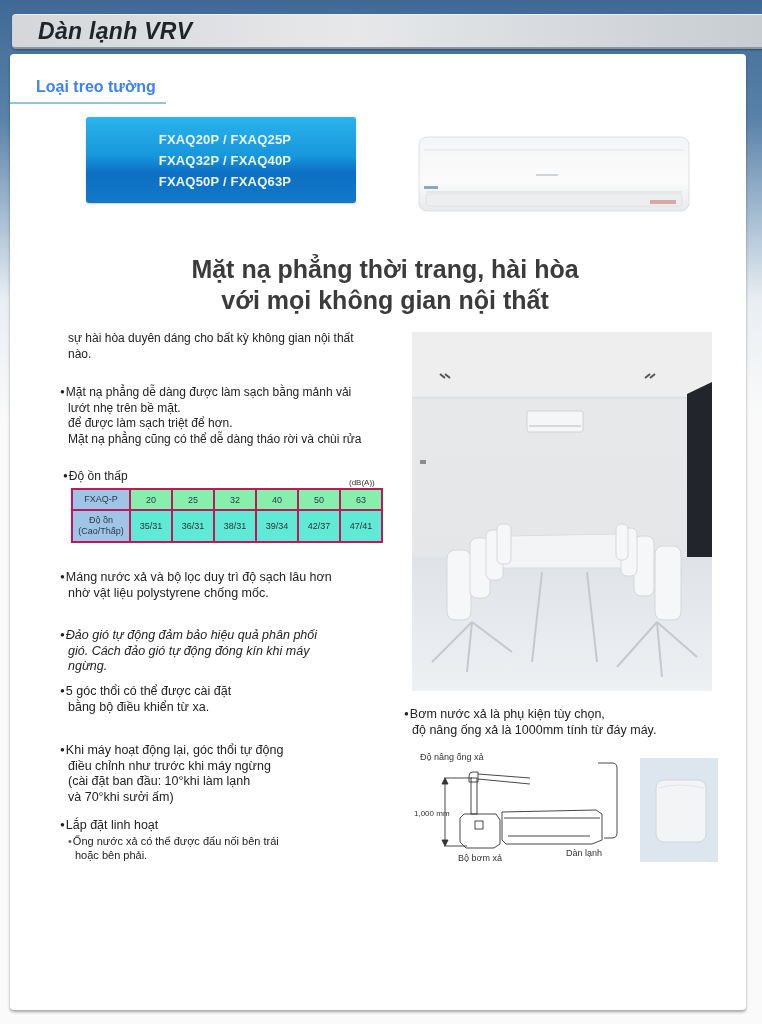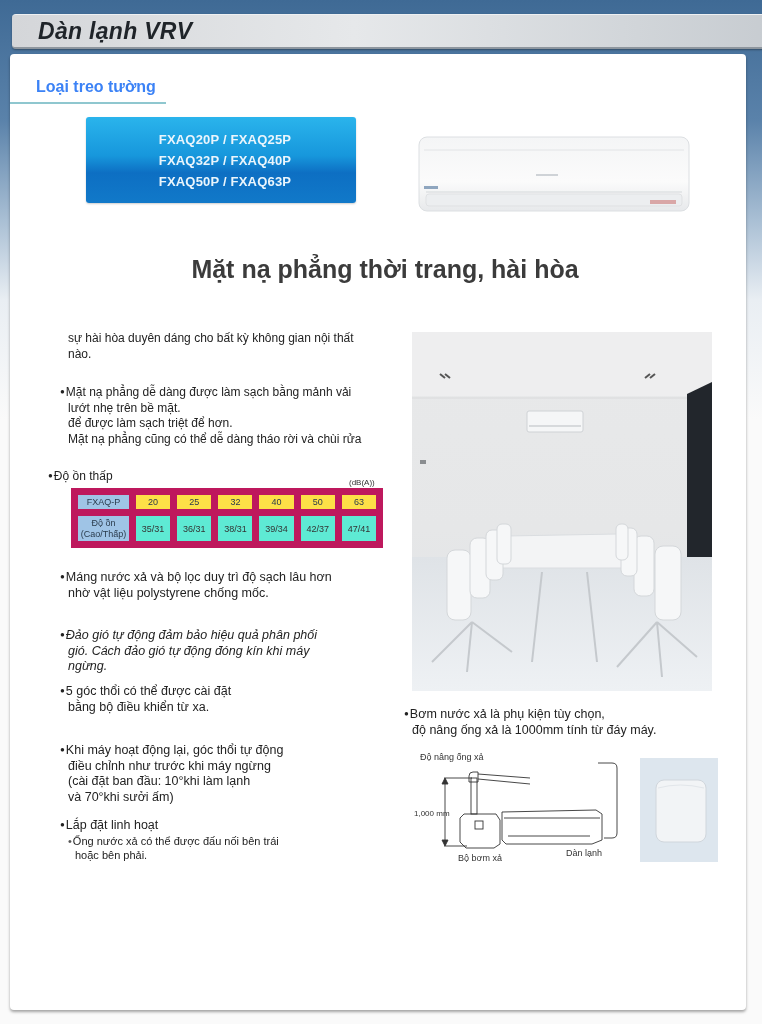--- a/index.html
+++ b/index.html
@@ -53,30 +53,30 @@
     }
     .headline {
       position: absolute; left: 100px; top: 254px; width: 570px;
       text-align: center; font-size: 25px; font-weight: bold; color: #3b3b3b;
       line-height: 31px;
     }
     .text-block { position: absolute; color: #222; font-size: 12px; line-height: 15.5px; }
     .bullet::before { content: "\25CF"; font-size: 8px; vertical-align: 2px; margin-right: 1px; }
     .indent { padding-left: 8px; }
     .sub-bullet::before { content: "\2022"; margin-right: 1px; color: #555; }
-    .noise-title { position: absolute; left: 48px; top: 469px; font-size: 12px; color: #222; }
+    .noise-title { position: absolute; left: 63px; top: 469px; font-size: 12px; color: #222; }
     .noise-unit { position: absolute; left: 349px; top: 478px; font-size: 8px; color: #333; }
     table.noise {
       position: absolute; left: 71px; top: 488px; width: 312px;
       border-collapse: collapse; font-size: 9px; color: #333;
     }
     table.noise td {
-      border: 7px solid #be185d; text-align: center; padding: 0;
-    }
-    table.noise tr.hdr td { background: #fde047; height: 21px; color: #2a3b4c; }
+      border: 2px solid #be185d; text-align: center; padding: 0;
+    }
+    table.noise tr.hdr td { background: #86efac; height: 21px; color: #2a3b4c; }
     table.noise tr.val td { background: #5eead4; height: 32px; }
     table.noise td.rowhead { background: #9fc4e6 !important; width: 58px; line-height: 11px; color: #2a3b4c; }
     .room-photo {
       position: absolute; left: 412px; top: 332px; width: 300px; height: 359px;
       overflow: hidden;
     }
     .diagram { position: absolute; left: 412px; top: 748px; width: 220px; height: 122px; }
     .pump-photo { position: absolute; left: 640px; top: 758px; width: 78px; height: 104px; }
   </style>
 </head>
@@ -109,20 +109,21 @@
   <line x1="6" y1="14" x2="266" y2="14" stroke="#e2e4e6"></line>
   <line x1="8" y1="56" x2="264" y2="56" stroke="#d5d8db"></line>
   <rect x="8" y="58" width="256" height="12" rx="3" fill="#eceef0" stroke="#dfe1e3"></rect>
   <rect x="6" y="50" width="14" height="3" fill="#8fa6bf"></rect>
   <rect x="118" y="38" width="22" height="2" fill="#cfd3d7"></rect>
   <rect x="232" y="64" width="26" height="4" fill="#d9a7a7"></rect>
 </svg>
 
 <div class="headline">
   <div>Mặt nạ phẳng thời trang, hài hòa</div>
+  <div>với mọi không gian nội thất</div>
 </div>
 
 <div class="text-block" style="left:60px; top:331px; width:330px;">
   <div class="indent">sự hài hòa duyên dáng cho bất kỳ không gian nội thất</div>
   <div class="indent">nào.</div>
 </div>
 
 <div class="text-block" style="left:60px; top:384px; width:330px;">
   <div class="bullet">Mặt nạ phẳng dễ dàng được làm sạch bằng mảnh vải</div>
   <div class="indent">lướt nhẹ trên bề mặt.</div>

